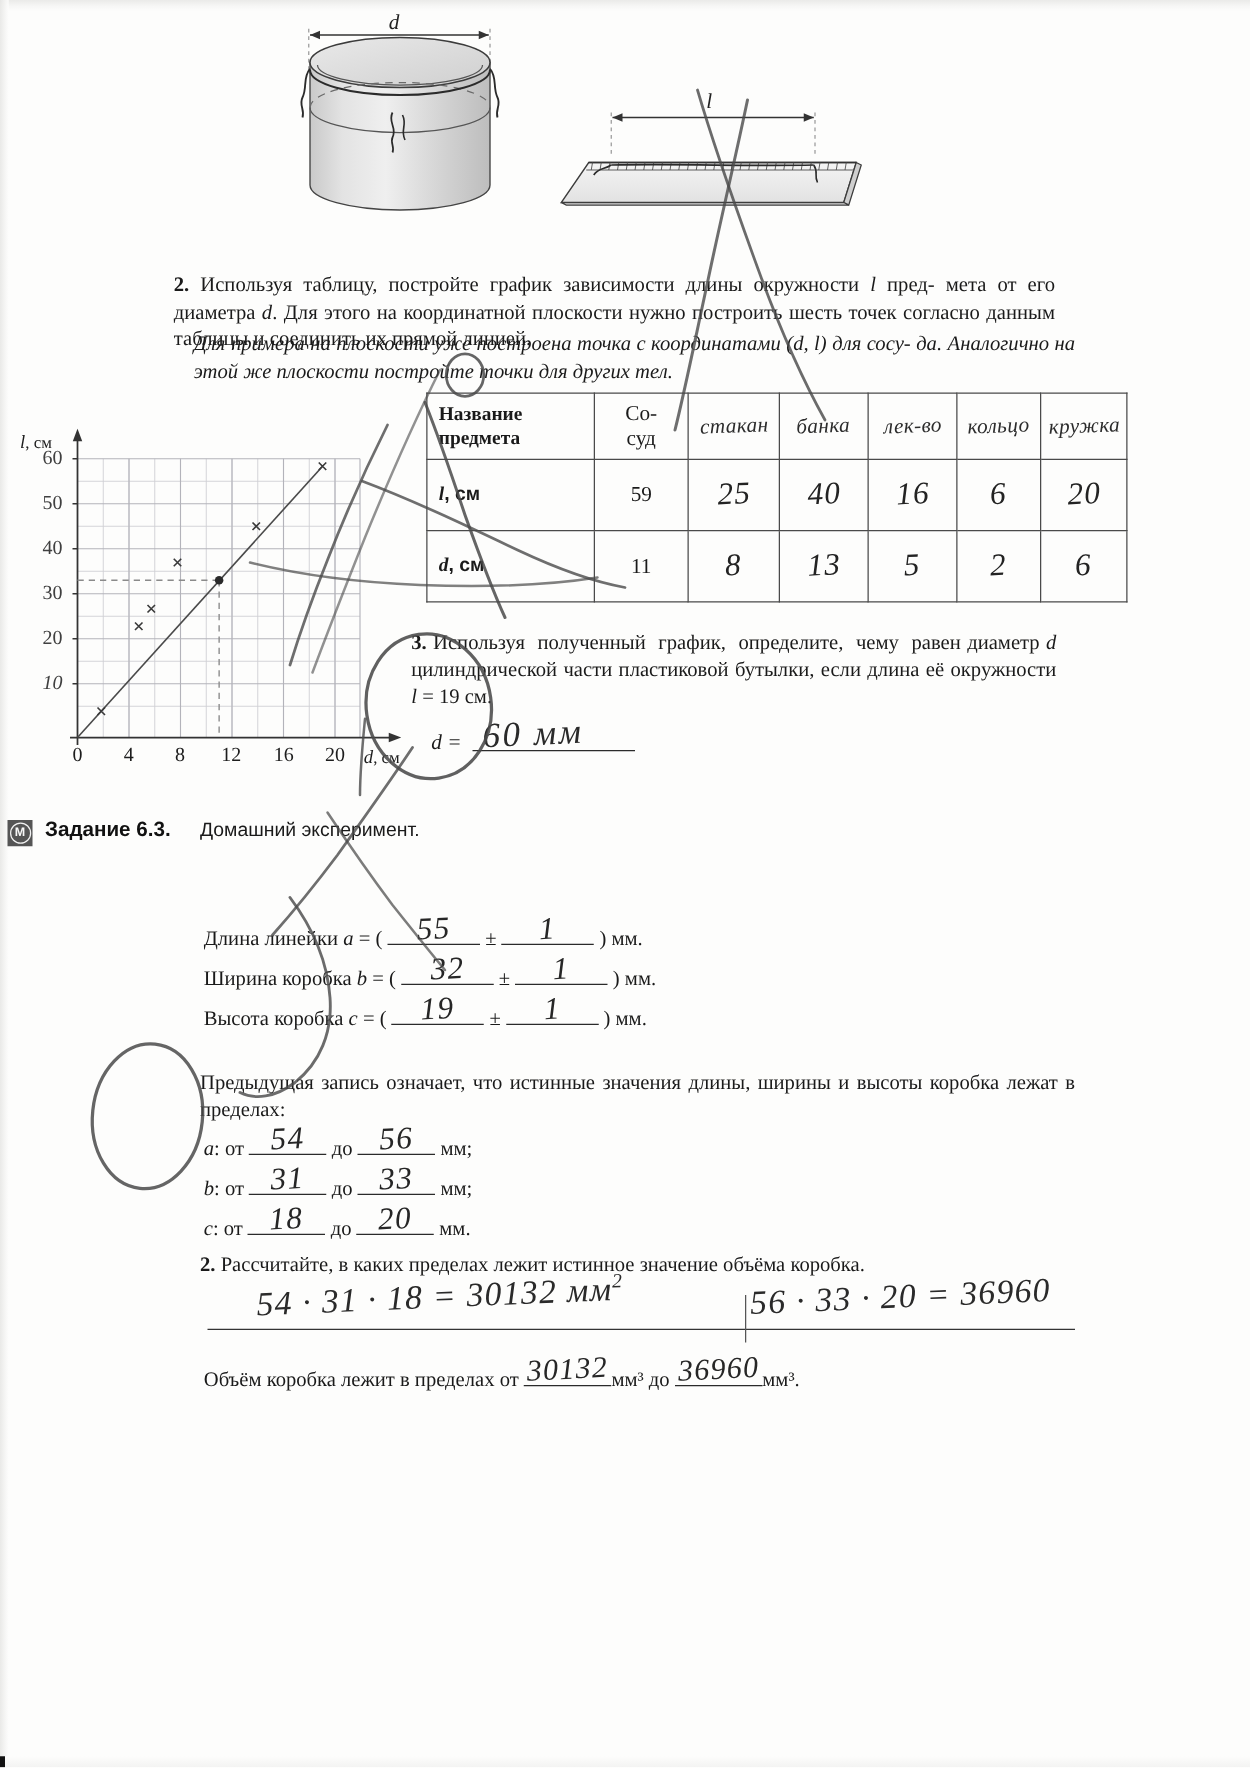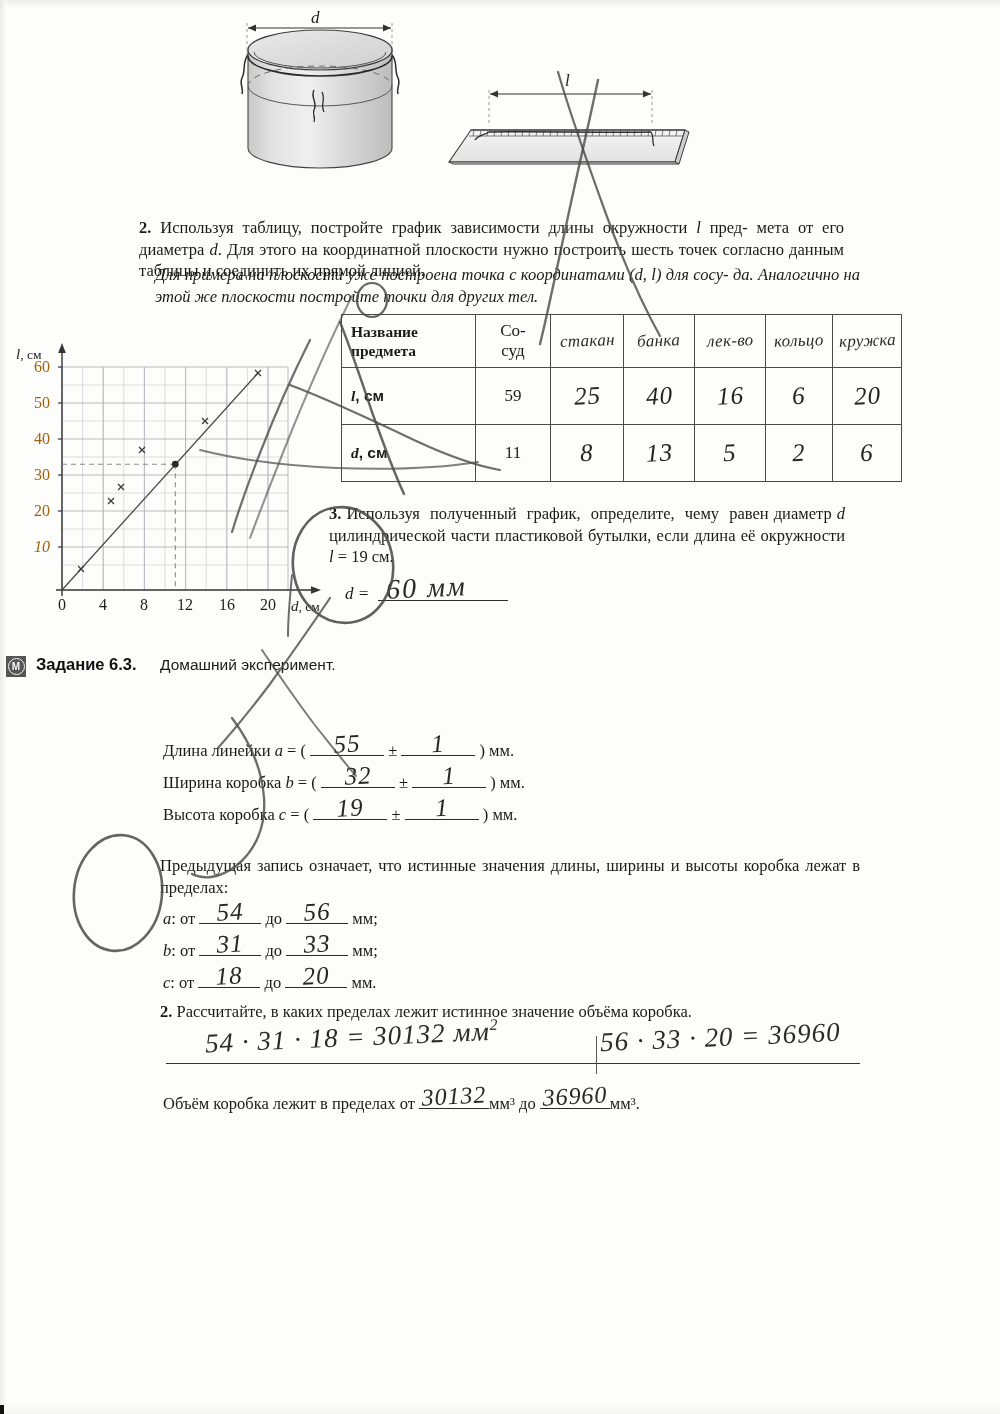--- a/index.html
+++ b/index.html
@@ -58,21 +58,21 @@
 
   
   .graph { position: absolute; left: 16px; top: 326px; width: 330px; height: 292px; }
   .axis-label {
     position: absolute; font-family: "Liberation Serif", serif;
     font-size: 15px; font-style: italic; color: #1d1d1d; white-space: nowrap;
   }
   .axis-label .up { font-style: normal; font-size: 13.5px; }
   .tick-y {
     position: absolute; font-family: "Liberation Serif", serif;
-    font-size: 16px; color: #a16207; text-align: right; width: 30px;
+    font-size: 16px; color: #404040; text-align: right; width: 30px;
   }
   .tick-x {
     position: absolute; font-family: "Liberation Serif", serif;
     font-size: 16px; color: #1d1d1d; text-align: center; width: 22px;
   }
 
   
   .tbl {
     position: absolute; left: 341px; top: 314px;
     border-collapse: collapse;

